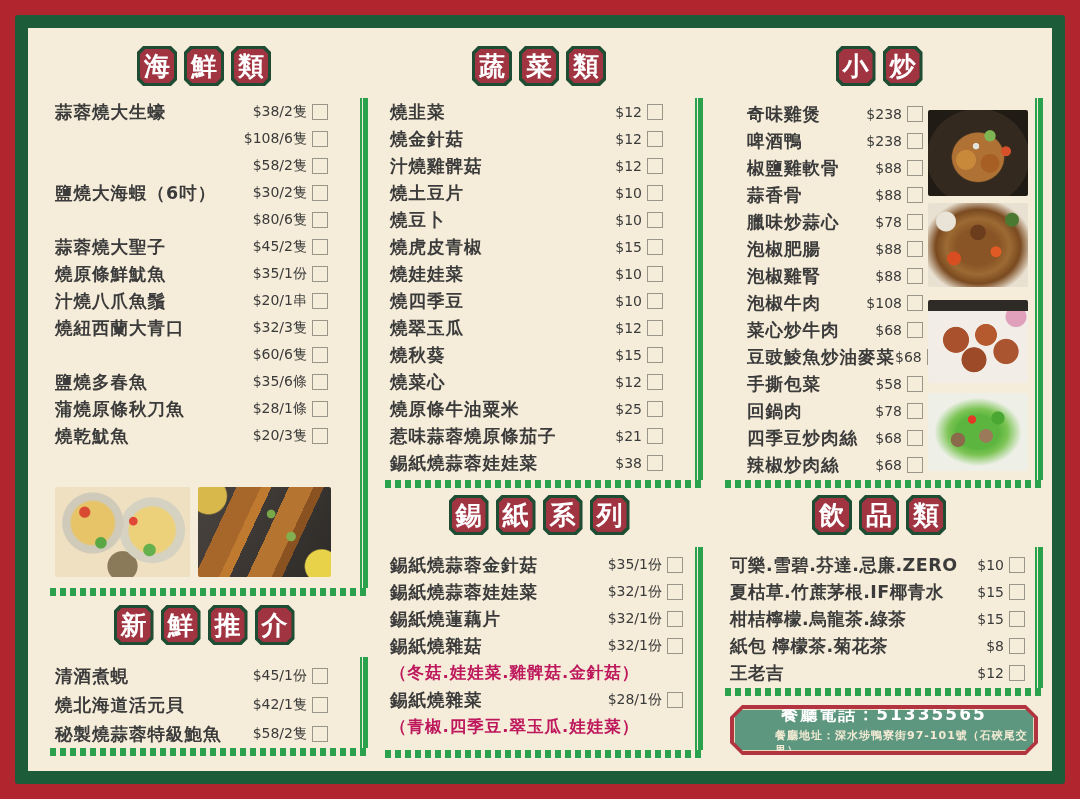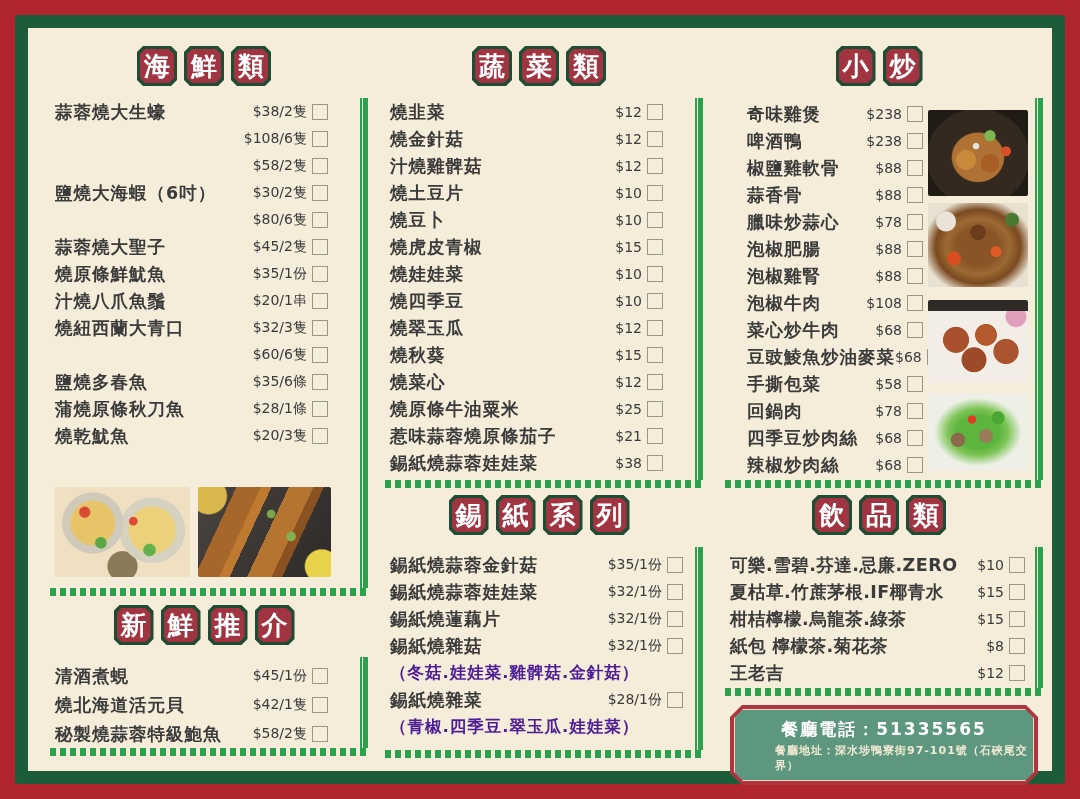--- a/index.html
+++ b/index.html
@@ -31,21 +31,21 @@
   }
   .cbox-t{color:#ffffff;font-size:26px;font-weight:700;line-height:1;}
   .rows{position:absolute;left:5px;right:40px;top:52px;}
   .row{display:flex;align-items:center;height:27px;color:#3b3b3b;}
   .iname{flex:1;font-size:17.5px;font-weight:700;letter-spacing:1px;white-space:nowrap;}
   .iprice{font-size:14px;font-weight:400;white-space:nowrap;}
   .checkbox{
     width:14px;height:14px;border:1.6px solid #999588;margin-left:5px;flex:0 0 auto;
     background:transparent;
   }
-  .noterow .note-t{font-size:16.5px;font-weight:600;color:#4c1d95;letter-spacing:1px;white-space:nowrap;}
+  .noterow .note-t{font-size:16.5px;font-weight:600;color:#be185d;letter-spacing:1px;white-space:nowrap;}
   .vline{
     position:absolute;top:52px;bottom:8px;right:0;width:8px;
     background:linear-gradient(90deg,#2aa14d 0 2px,#f5ecd9 2px 3.2px,#2aa14d 3.2px 8px);
   }
   .dash{
     position:absolute;left:0;right:0;bottom:0;height:8px;
     background:repeating-linear-gradient(90deg,#2aa14d 0 6px,transparent 6px 10px);
   }
   
   .sec-seafood{left:22px;top:18px;width:318px;height:550px;}
@@ -109,21 +109,21 @@
   .ph-greens{top:347px;height:78px;
     background:
       radial-gradient(circle at 44% 34%, #e33a28 0 5%, transparent 6%),
       radial-gradient(circle at 58% 55%, #9a7a58 0 9%, transparent 10%),
       radial-gradient(circle at 30% 60%, #8a6a4a 0 8%, transparent 9%),
       radial-gradient(circle at 70% 32%, #4aa832 0 7%, transparent 8%),
       radial-gradient(ellipse at 50% 50%, #5cb53e 0 30%, #7cc455 42%, #eef0e8 62%);}
   .sec-stirfry .photo{left:203px;width:100px;}
   
   .footer-box{
-    position:absolute;left:702px;top:677px;width:308px;height:80px;
+    position:absolute;left:702px;top:677px;width:308px;height:50px;
     background:#b23440;padding:4px;box-sizing:border-box;
     clip-path:polygon(12px 0,calc(100% - 12px) 0,100% 12px,100% calc(100% - 12px),calc(100% - 12px) 100%,12px 100%,0 calc(100% - 12px),0 12px);
   }
   .footer-inner{
     height:100%;background:#5d9780;border:1px solid #ead9b8;box-sizing:border-box;
     clip-path:polygon(9px 0,calc(100% - 9px) 0,100% 9px,100% calc(100% - 9px),calc(100% - 9px) 100%,9px 100%,0 calc(100% - 9px),0 9px);
     display:flex;flex-direction:column;justify-content:center;align-items:center;gap:2px;
   }
   .footer-phone{color:#ffffff;font-size:17px;font-weight:700;letter-spacing:2px;}
   .footer-address{color:#f2ead2;font-size:11px;font-weight:600;letter-spacing:1px;margin-left:40px;}

